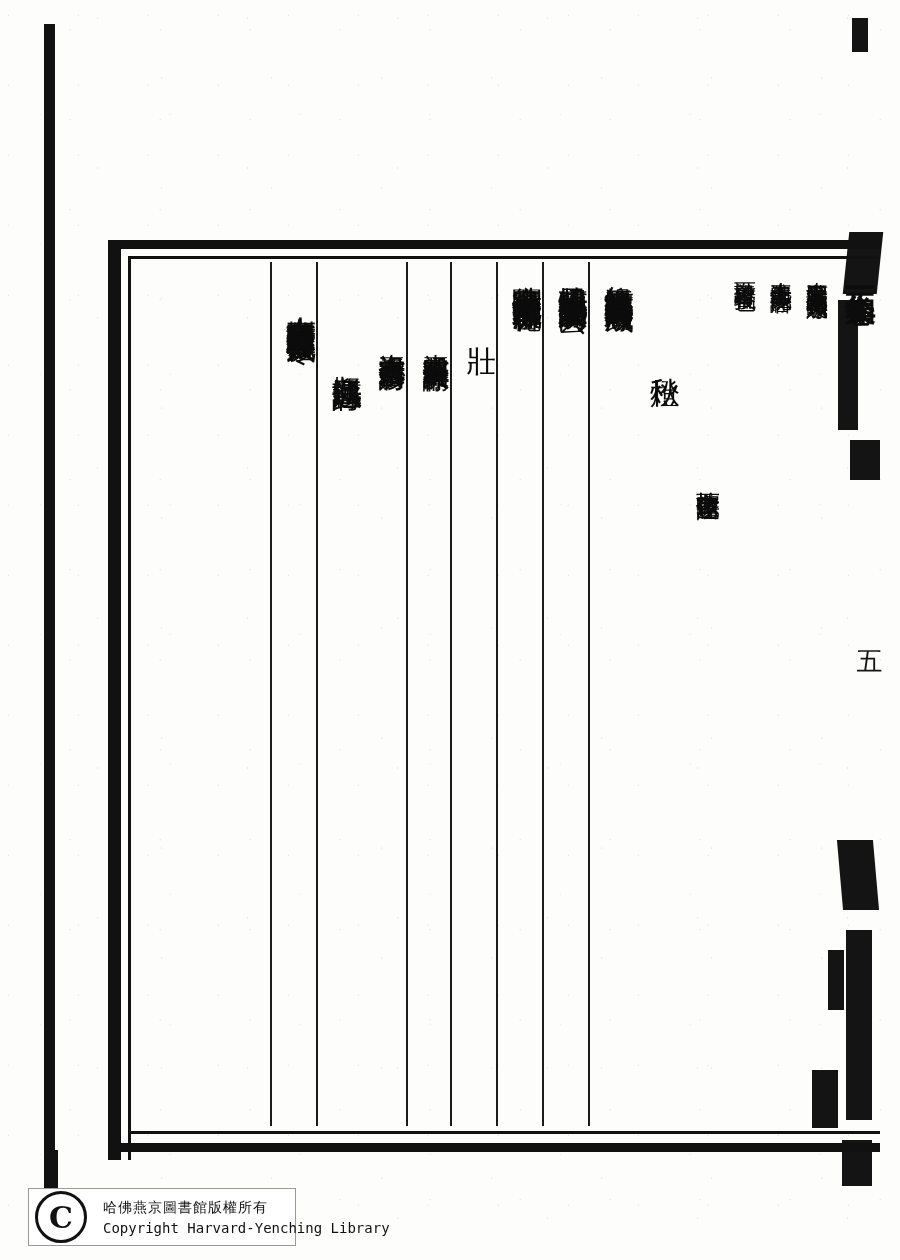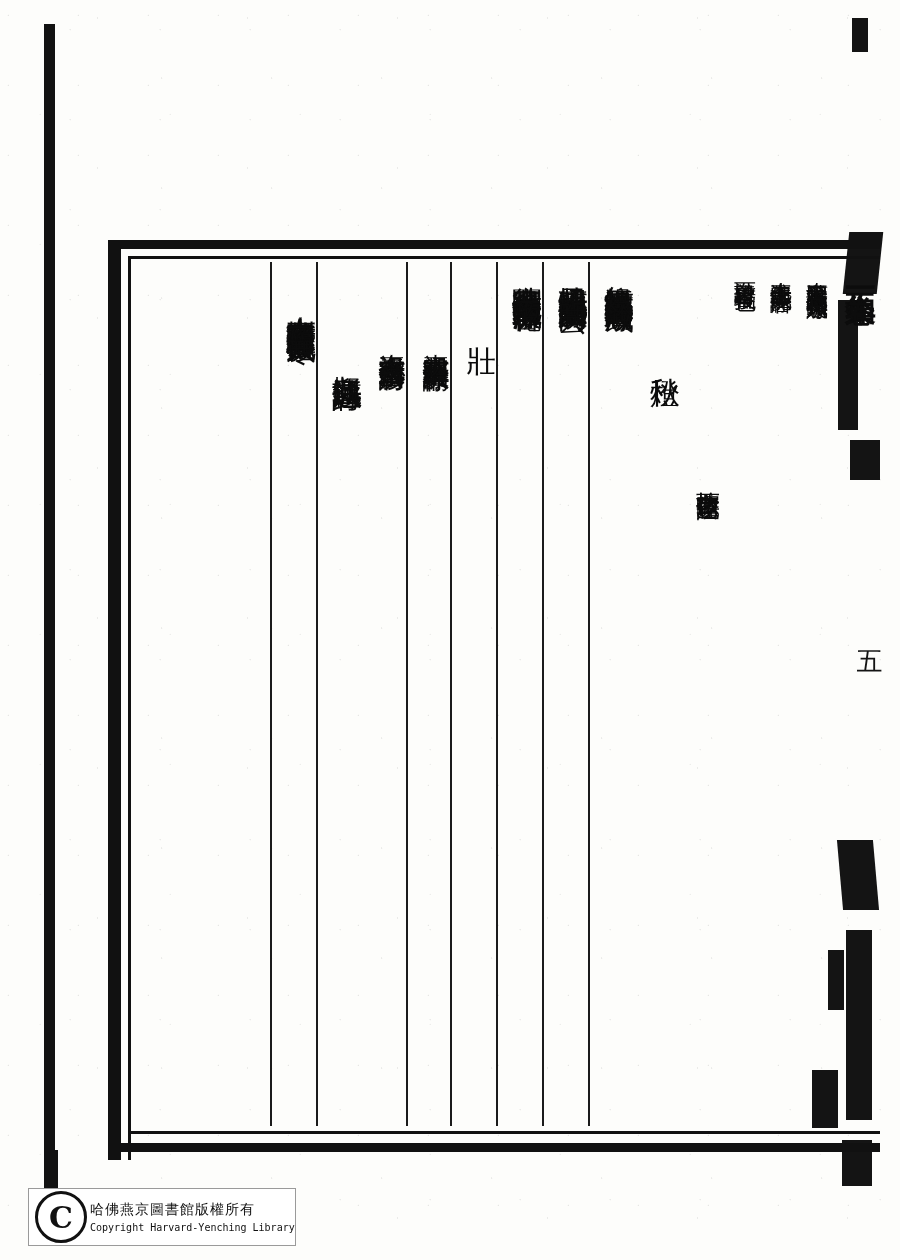--- a/index.html
+++ b/index.html
@@ -186,35 +186,35 @@
     display: flex;
     align-items: center;
     justify-content: center;
     font-family: "DejaVu Serif", serif;
     font-size: 30px;
     font-weight: 700;
     color: #111;
     flex: 0 0 auto;
   }
   .stamp-text {
-    margin-left: 3px;
+    margin-left: 16px;
     display: flex;
     flex-direction: column;
     justify-content: center;
   }
   .stamp-cn {
     font-family: "DejaVu Serif", serif;
     font-size: 14px;
     color: #111;
     letter-spacing: 1px;
     white-space: nowrap;
   }
   .stamp-en {
     font-family: "DejaVu Sans Mono", monospace;
-    font-size: 10px;
+    font-size: 14px;
     color: #111;
     margin-top: 3px;
     white-space: nowrap;
   }
 </style>
 </head>
 <body>
 
 <div class="scan-page">
 

